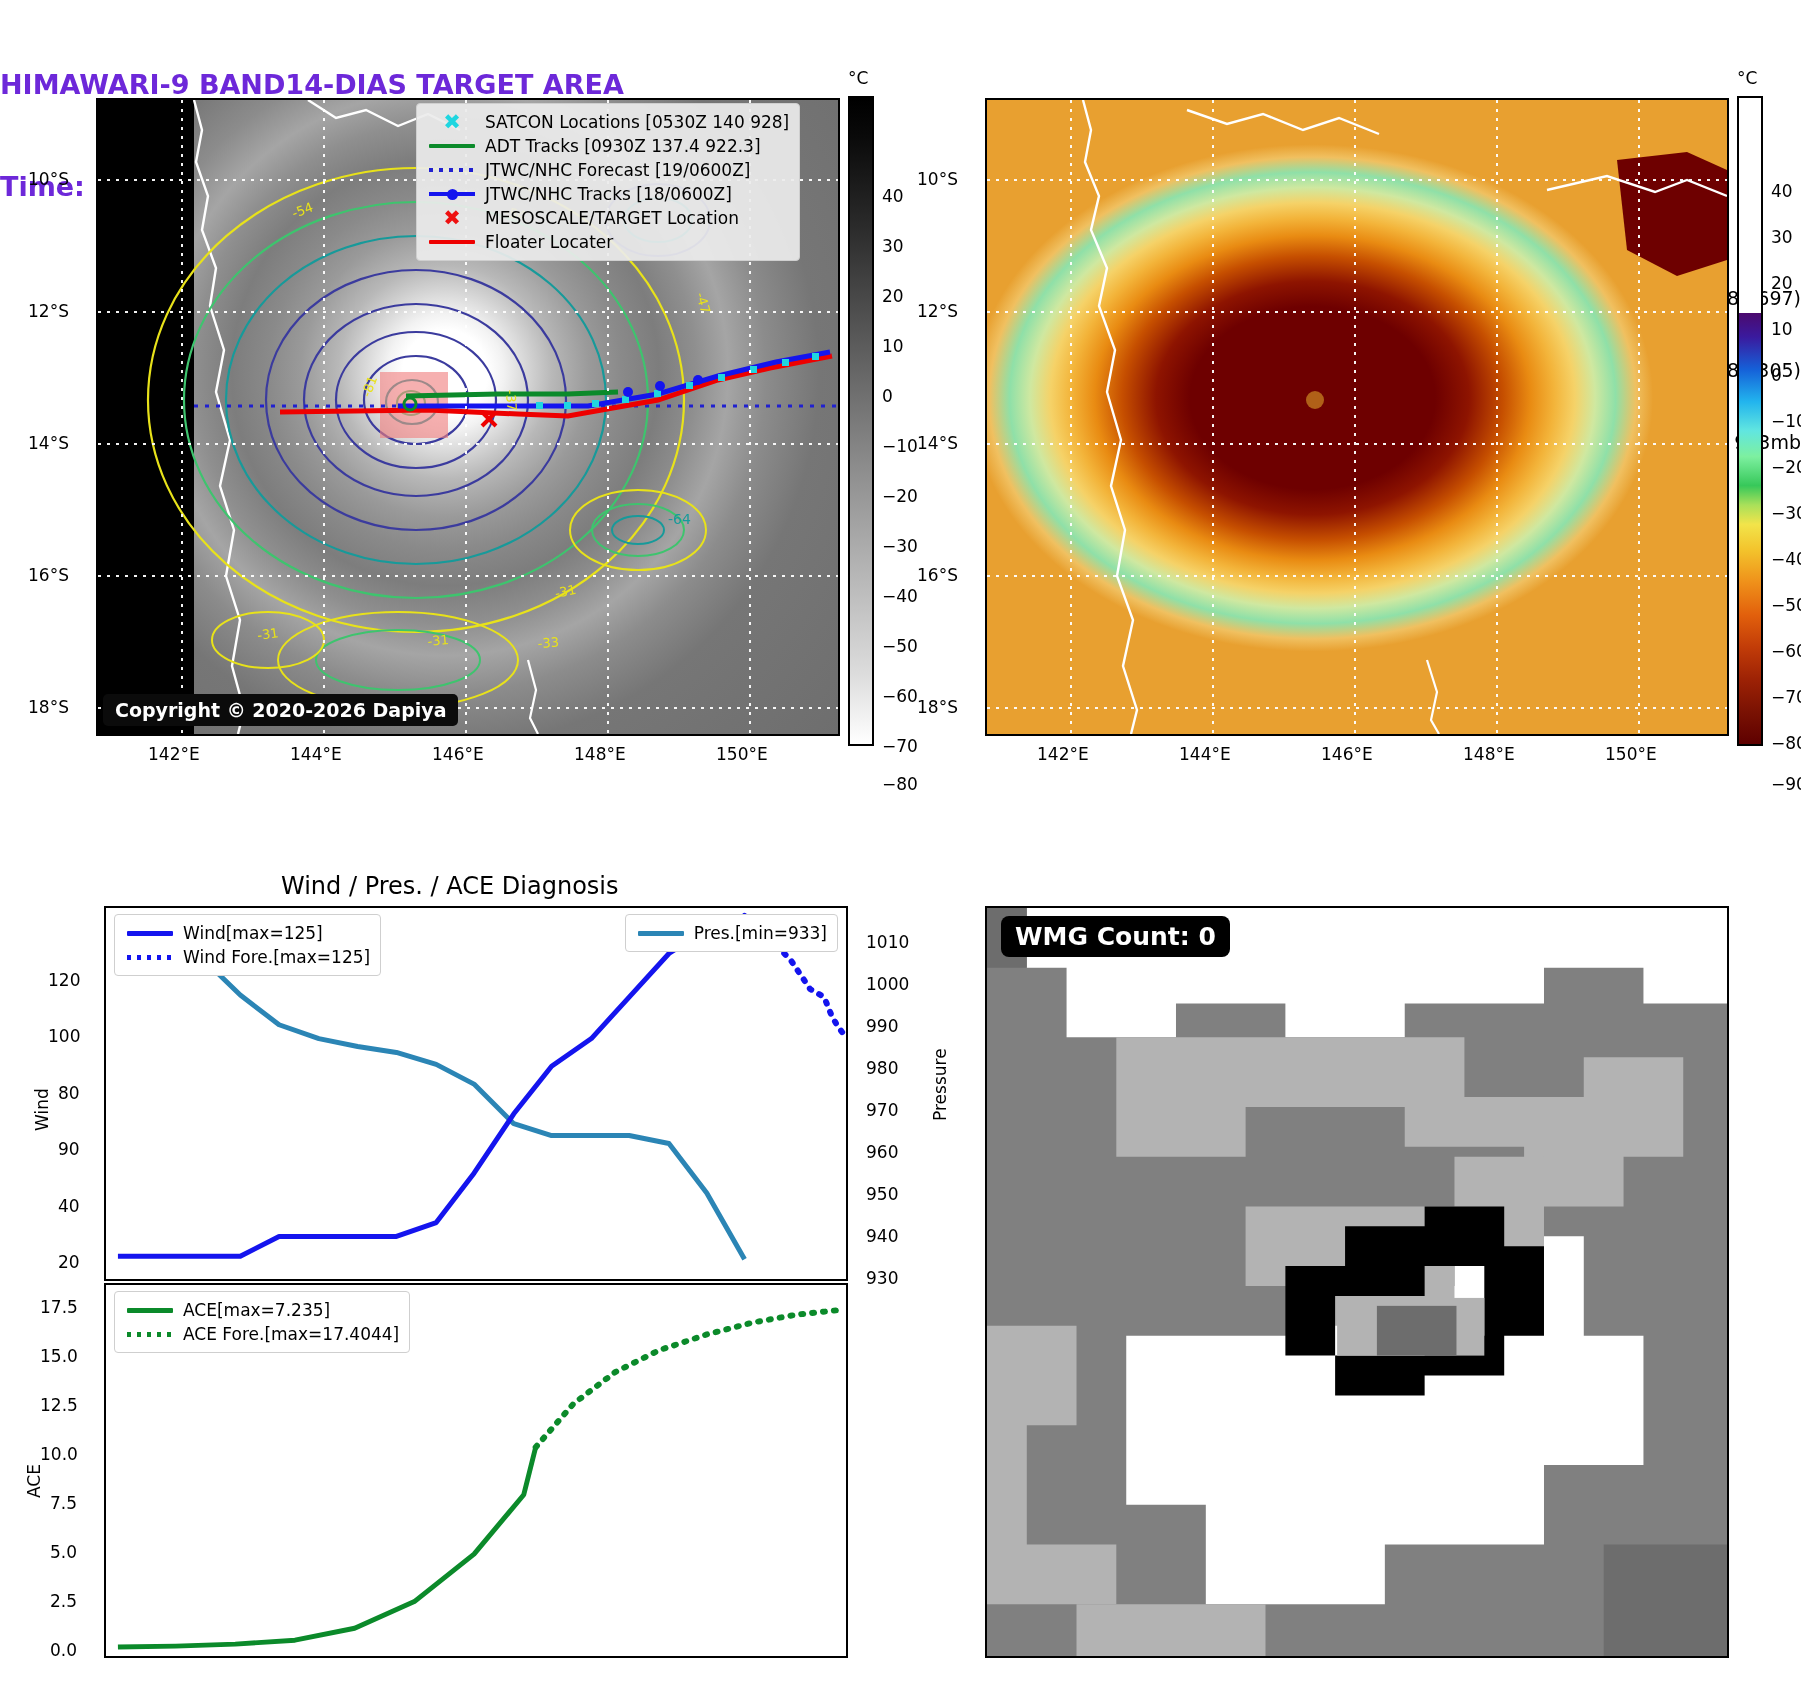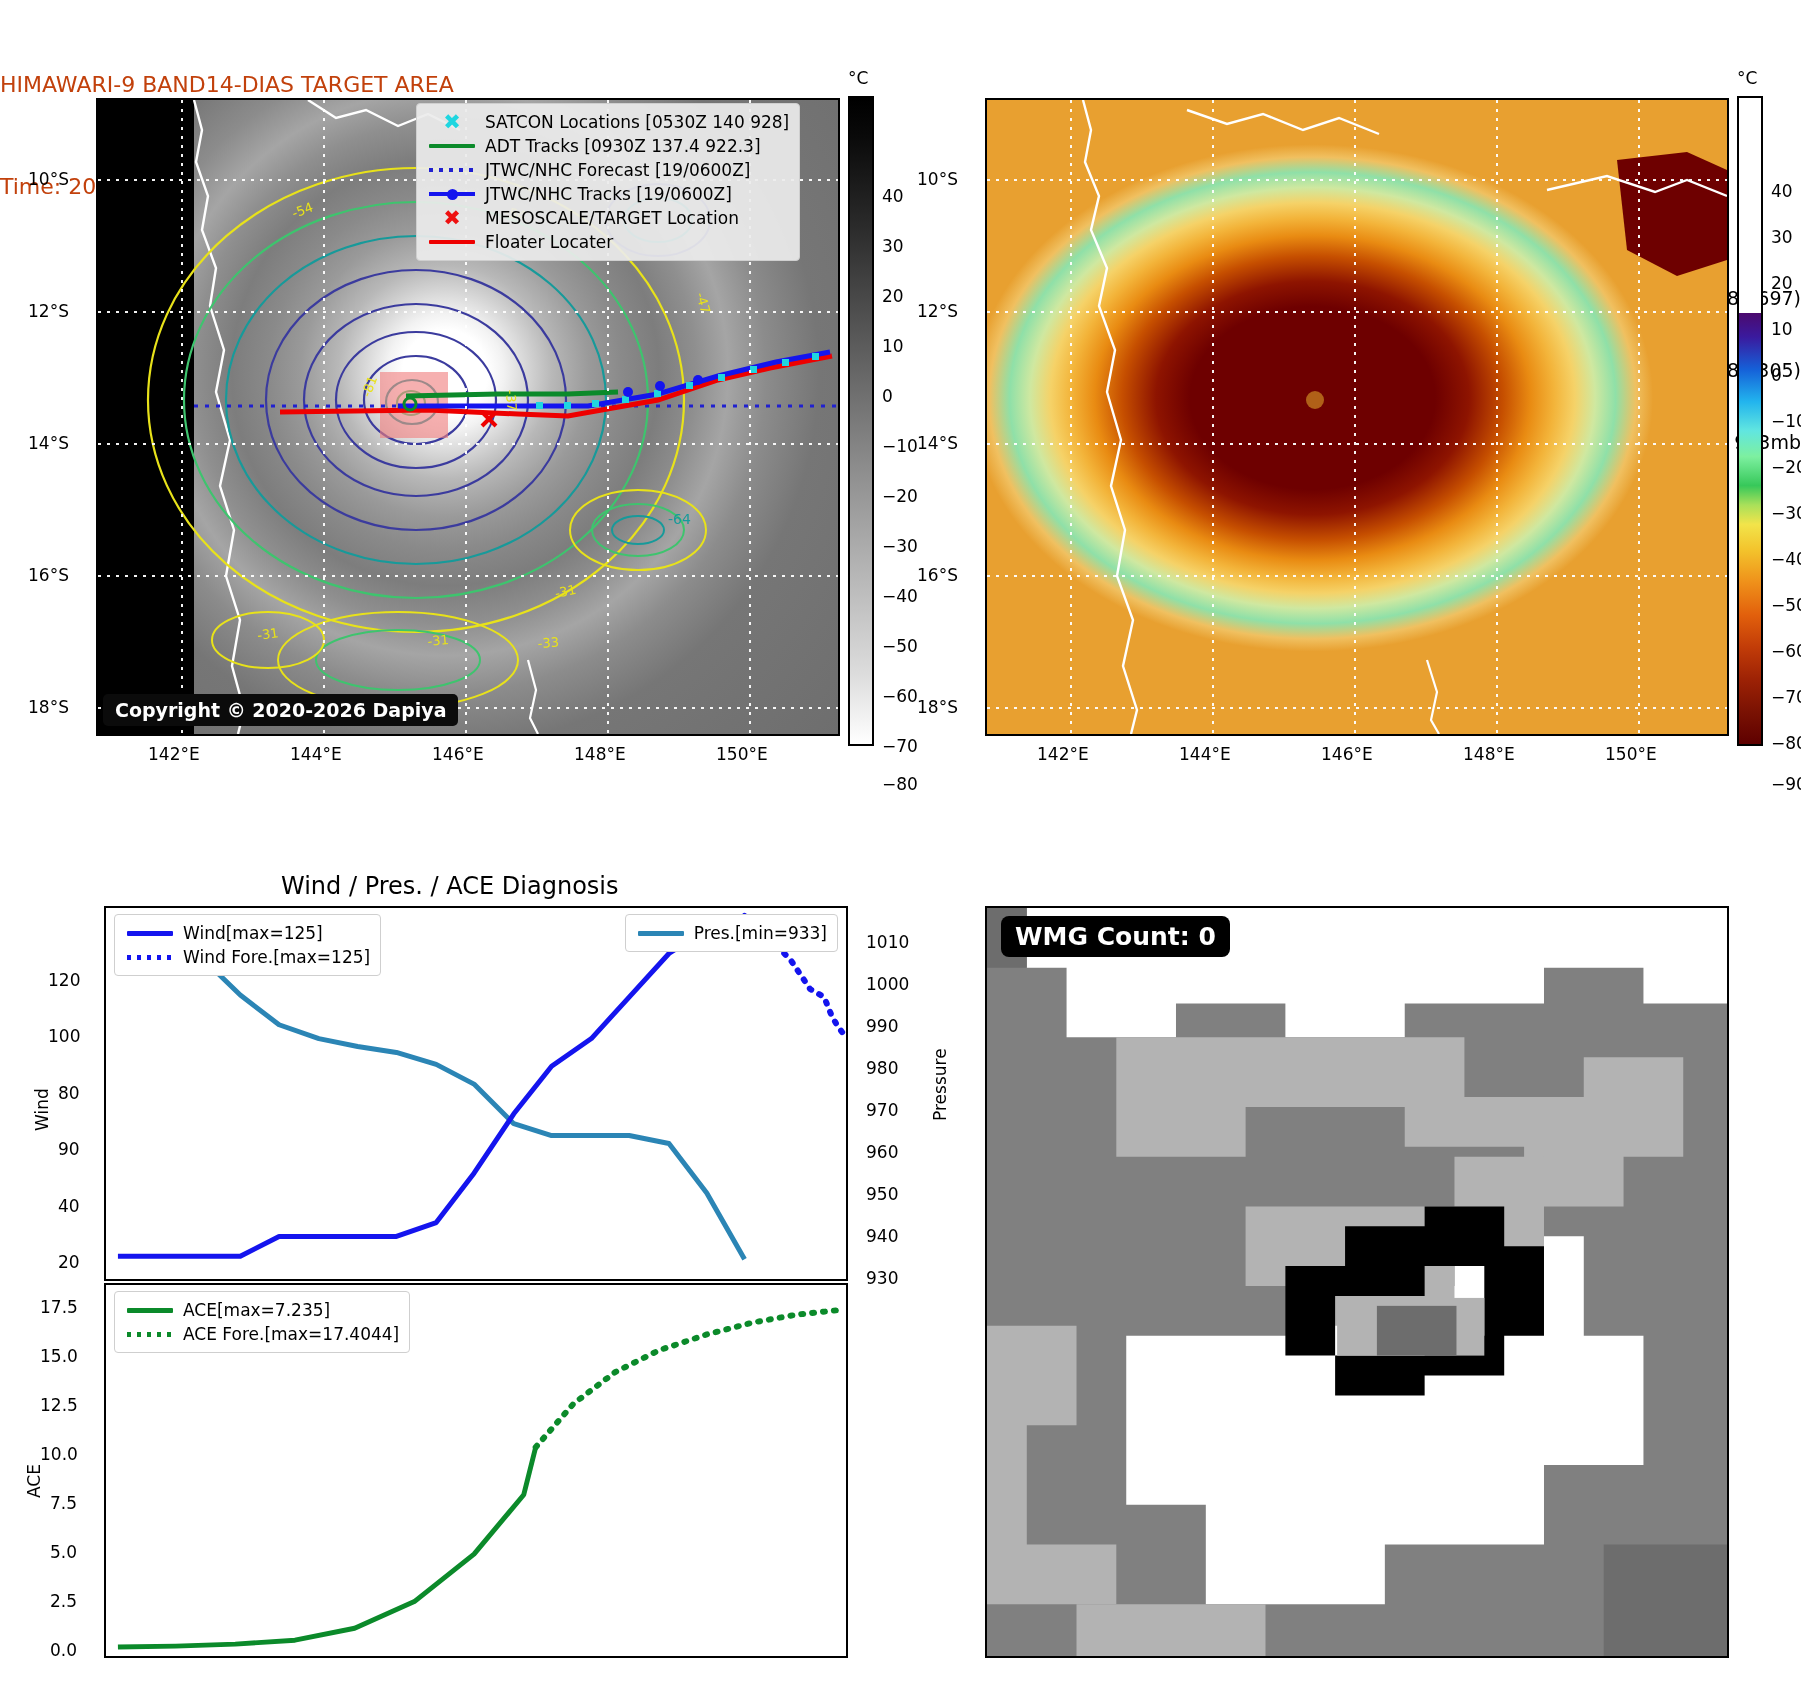--- a/index.html
+++ b/index.html
@@ -1,20 +1,20 @@
 <!DOCTYPE html>
 <html><head>
 <meta charset="utf-8">
 <style>
   html,body{margin:0;padding:0;background:#ffffff;}
   body{width:1801px;height:1690px;font-family:"DejaVu Sans","Liberation Sans",sans-serif;position:relative;overflow:hidden;}
   .panel{position:absolute;}
 
   
-  #hdr-left{left:104px;top:18px;font-size:22px;line-height:34px;color:#c2410c;white-space:pre;}
+  #hdr-left{left:104px;top:18px;font-size:27px;line-height:34px;color:#6d28d9;white-space:pre;font-weight:bold;}
   #hdr-right{right:20px;top:20px;font-size:19px;line-height:24px;color:#000;text-align:right;white-space:pre;}
 
   
   .axes{position:absolute;box-sizing:border-box;border:2px solid #000;background:#fff;}
   .ticklab{position:absolute;font-size:17px;color:#000;white-space:nowrap;}
 
   
   .mapwrap{position:absolute;overflow:hidden;}
 
   
@@ -207,21 +207,21 @@
             <span class="lg-dots" style="color:#2020d0"></span>
             </span>
           <span>JTWC/NHC Forecast [19/0600Z]</span>
         </div>
         <div class="row">
           <span class="glyph">
             <span class="lg-dotline" style="background:#1414ee">
                 <span class="mk" style="background:#1414ee"></span>
               </span>
             </span>
-          <span>JTWC/NHC Tracks [19/0600Z]</span>
+          <span>JTWC/NHC Tracks [18/0600Z]</span>
         </div>
         <div class="row">
           <span class="glyph">
             <span class="xmark" style="color:#ee1111">✖</span>
             </span>
           <span>MESOSCALE/TARGET Location</span>
         </div>
         <div class="row">
           <span class="glyph">
             <span class="lg-line" style="background:#ee0000"></span>

